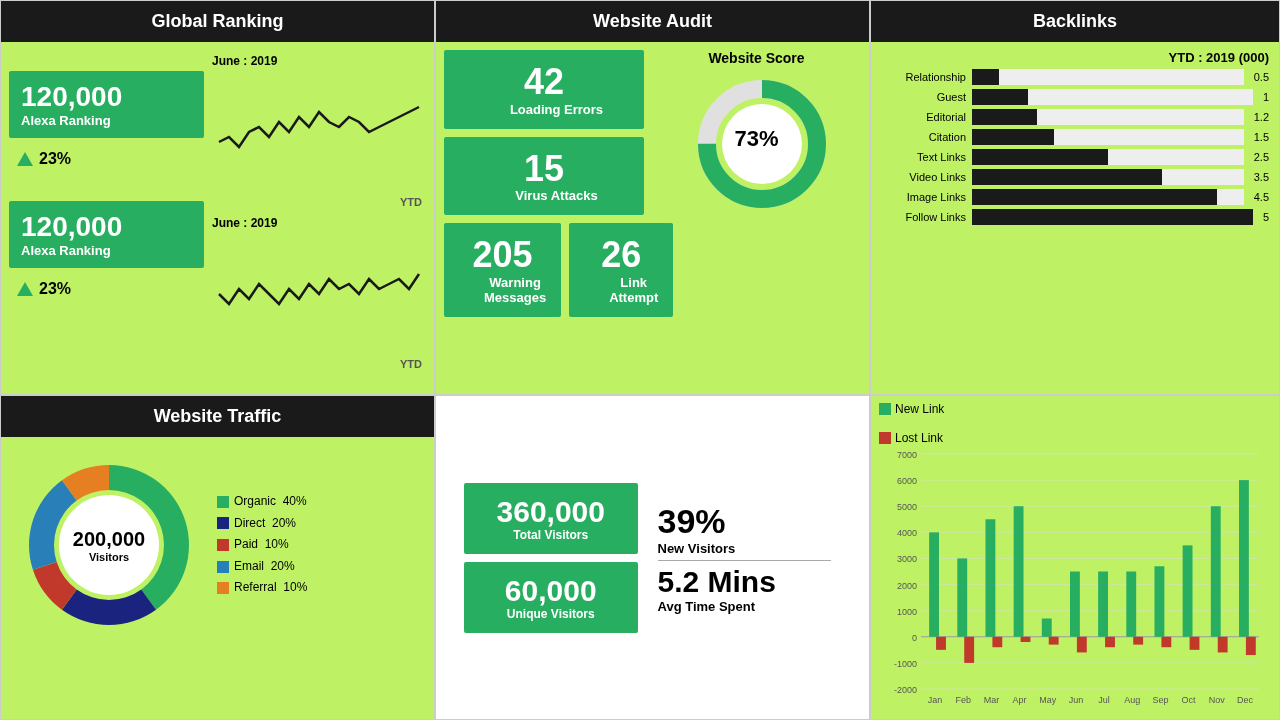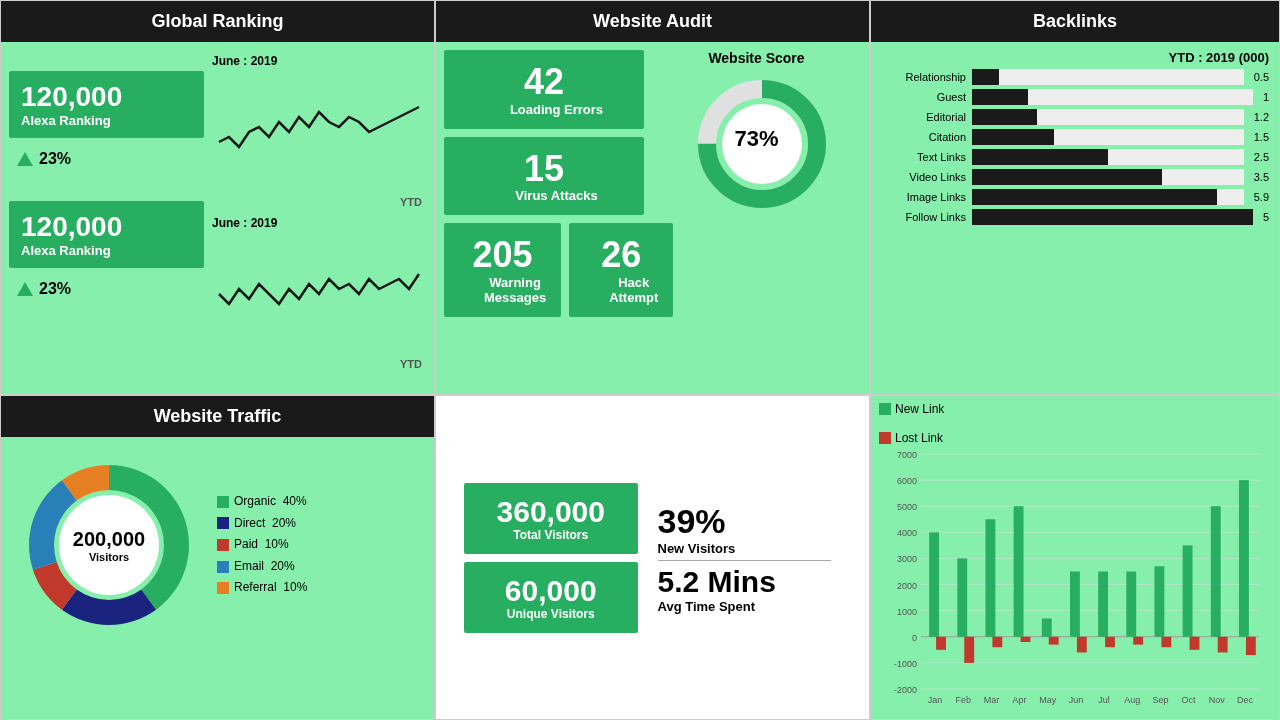--- a/index.html
+++ b/index.html
@@ -9,21 +9,21 @@
       background: #fff;
       font-family: Arial, sans-serif;
       overflow: hidden;
       display: grid;
       grid-template-columns: 435px 435px 410px;
       grid-template-rows: 395px 325px;
       gap: 0;
     }
     .panel {
       border: 1px solid #ccc;
-      background: #86efac;
+      background: #bef264;
       position: relative;
       overflow: hidden;
     }
     .panel-header {
       background: #1a1a1a;
       color: #fff;
       text-align: center;
       font-size: 18px;
       font-weight: bold;
       padding: 10px 0;
@@ -394,21 +394,21 @@
         <div class="audit-stat-number">15</div>
         <div class="audit-stat-label">Virus Attacks</div>
       </div>
       <div class="audit-bottom-row">
         <div class="audit-stat-box" style="flex:1">
           <div class="audit-stat-number">205</div>
           <div class="audit-stat-label">Warning  Messages</div>
         </div>
         <div class="audit-stat-box" style="flex:1">
           <div class="audit-stat-number">26</div>
-          <div class="audit-stat-label">Hack Attempt</div>
+          <div class="audit-stat-label">Link Attempt</div>
         </div>
       </div>
     </div>
     <div class="audit-right">
       <div class="ws-score-label">Website Score</div>
       <div class="donut-container">
         <svg width="140" height="140" viewBox="0 0 140 140">
           <circle cx="70" cy="70" r="55" fill="none" stroke="#e0e0e0" stroke-width="18"></circle>
           <circle cx="70" cy="70" r="55" fill="none" stroke="#27ae60" stroke-width="18" stroke-dasharray="345.4 110.2" stroke-dashoffset="86.35" transform="rotate(-90 70 70)"></circle>
           <circle cx="70" cy="70" r="40" fill="white"></circle>
@@ -468,21 +468,21 @@
     <div class="bl-bar-track">
       <div class="bl-bar-fill" style="width:70%"></div>
     </div>
     <span class="bl-bar-value">3.5</span>
   </div>
         <div class="bl-bar-row">
     <span class="bl-bar-label">Image Links</span>
     <div class="bl-bar-track">
       <div class="bl-bar-fill" style="width:90%"></div>
     </div>
-    <span class="bl-bar-value">5.9</span>
+    <span class="bl-bar-value">4.5</span>
   </div>
         <div class="bl-bar-row">
     <span class="bl-bar-label">Follow Links</span>
     <div class="bl-bar-track">
       <div class="bl-bar-fill" style="width:100%"></div>
     </div>
     <span class="bl-bar-value">5</span>
   </div>
       </div>
   </div>

